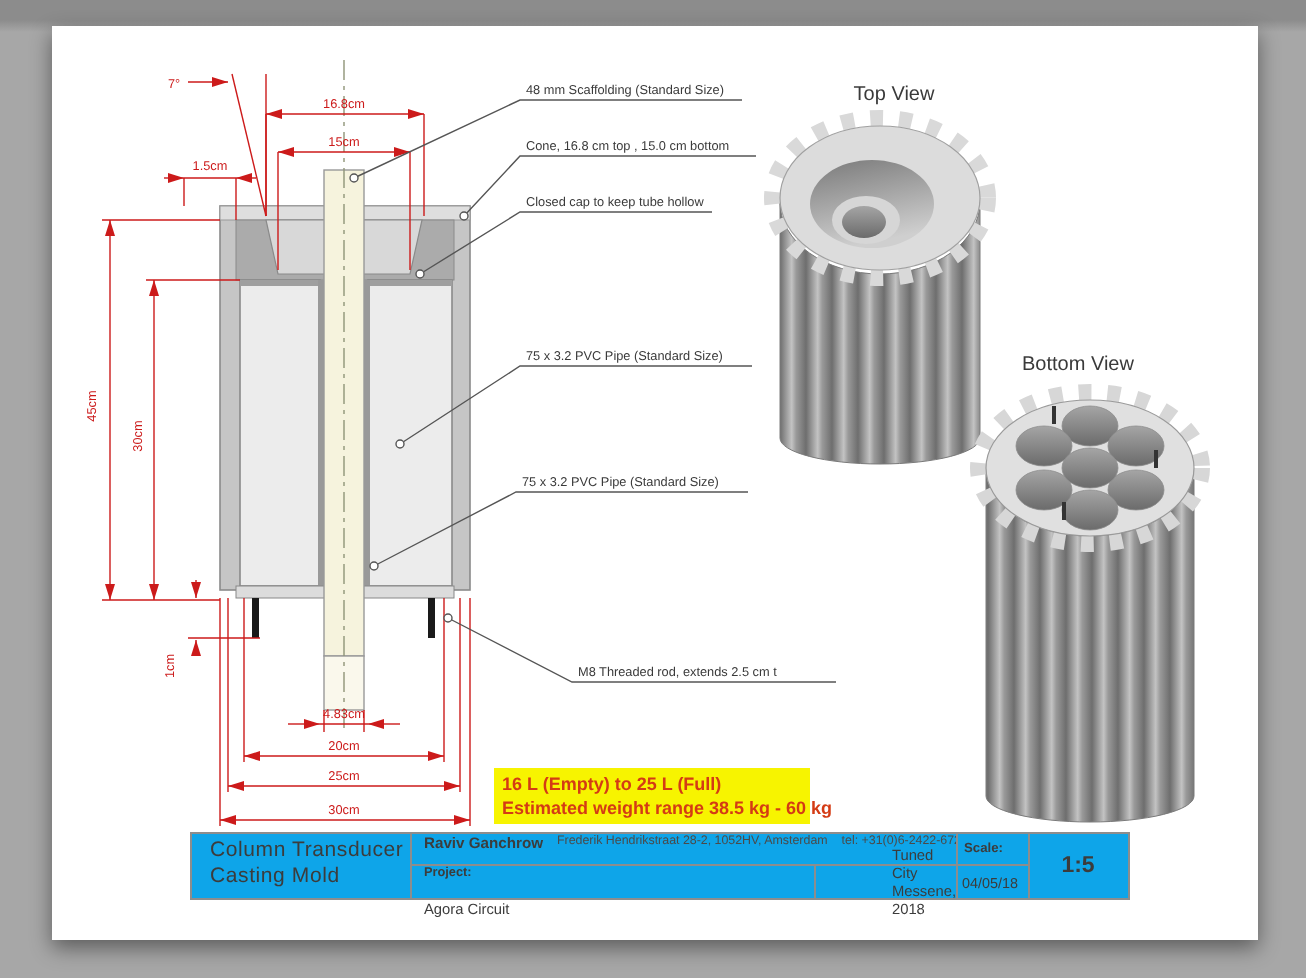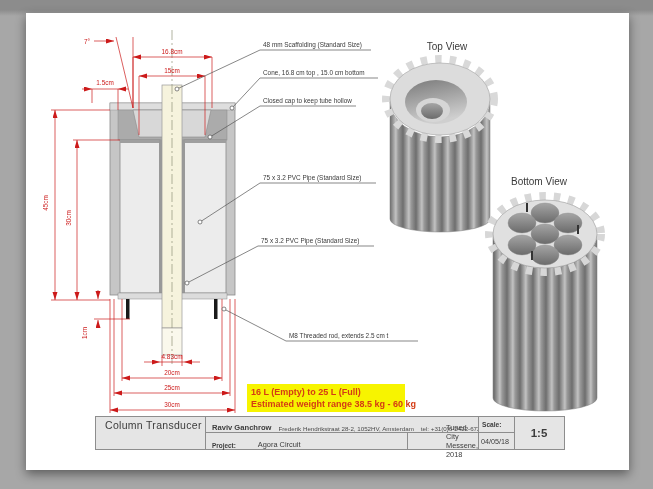--- a/index.html
+++ b/index.html
@@ -15,32 +15,32 @@
   svg{position:absolute;left:0;top:0;}
   svg text{font-family:"Liberation Sans",sans-serif;}
   .dimtxt{fill:#cc1a1a;font-size:6.4px;}
   .callouttxt{fill:#3a3a3a;font-size:6.4px;}
   .viewlabel{fill:#3a3a3a;font-size:10px;}
   .notetxt{fill:#d43b14;font-size:9px;font-weight:bold;}
 
   
   .titleblock{
     position:absolute;left:69px;top:403px;width:468px;height:32px;
-    border:1px solid #8d8d8d;color:#3c3c3c;background:#e5e5e5;
+    border:1px solid #8d8d8d;color:#3c3c3c;background:#0ea5e9;
   }
   .tb-c1{position:absolute;left:0;top:0;width:110px;height:32px;border-right:1px solid #8d8d8d;
          padding:2px 0 0 9px;box-sizing:border-box;font-size:10.5px;line-height:13px;letter-spacing:.3px;}
   .tb-c2{position:absolute;left:110px;top:0;width:272px;height:32px;border-right:1px solid #8d8d8d;}
   .tb-r1{position:absolute;left:0;top:0;width:272px;height:16px;border-bottom:1px solid #8d8d8d;
-         display:flex;align-items:flex-end;box-sizing:border-box;padding-left:6px;gap:7px;white-space:nowrap;overflow:hidden;}
+         display:flex;align-items:flex-start;box-sizing:border-box;padding-left:6px;gap:7px;white-space:nowrap;overflow:hidden;}
   .tb-author{font-size:7.6px;font-weight:bold;}
   .tb-addr,.tb-phone{font-size:6.2px;color:#4a4a4a;}
   .tb-r2{position:absolute;left:0;top:16px;width:272px;height:16px;display:flex;}
-  .tb-proj{width:215px;border-right:1px solid #8d8d8d;box-sizing:border-box;display:flex;align-items:flex-end;
-           padding-left:6px;gap:22px;}
+  .tb-proj{width:215px;border-right:1px solid #8d8d8d;box-sizing:border-box;display:flex;align-items:flex-start;
+           padding-left:6px;gap:10px;flex-direction:column;}
   .tb-plabel{font-size:6.4px;font-weight:bold;}
   .tb-pname{font-size:7.4px;}
   .tb-detail{flex:1;display:flex;align-items:center;padding-left:8px;font-size:7.4px;margin-left:30px;}
   .tb-c3{position:absolute;left:382px;top:0;width:36px;height:32px;border-right:1px solid #8d8d8d;}
   .tb-scale{height:16px;border-bottom:1px solid #8d8d8d;box-sizing:border-box;display:flex;align-items:center;
             padding-left:4px;font-size:6.6px;font-weight:bold;}
   .tb-date{height:16px;display:flex;align-items:center;padding-left:3px;font-size:7.2px;}
   .tb-c4{position:absolute;left:418px;top:0;width:50px;height:32px;display:flex;align-items:center;
          justify-content:center;font-size:11.5px;font-weight:bold;}
 </style>
@@ -216,20 +216,21 @@
         <rect x="500" y="190" width="2" height="9"></rect>
         <rect x="551" y="212" width="2" height="9"></rect>
         <rect x="505" y="238" width="2" height="9"></rect>
       </g>
     </g>
   </svg>
 
   <div class="titleblock">
     <div class="tb-c1">
       <div>Column Transducer</div>
+      <div>Casting Mold</div>
     </div>
     <div class="tb-c2">
       <div class="tb-r1">
         <span class="tb-author">Raviv Ganchrow</span>
         <span class="tb-addr">Frederik Hendrikstraat 28-2, 1052HV, Amsterdam</span>
         <span class="tb-phone">tel: +31(0)6-2422-6726</span>
       </div>
       <div class="tb-r2">
         <div class="tb-proj">
           <span class="tb-plabel">Project:</span>

